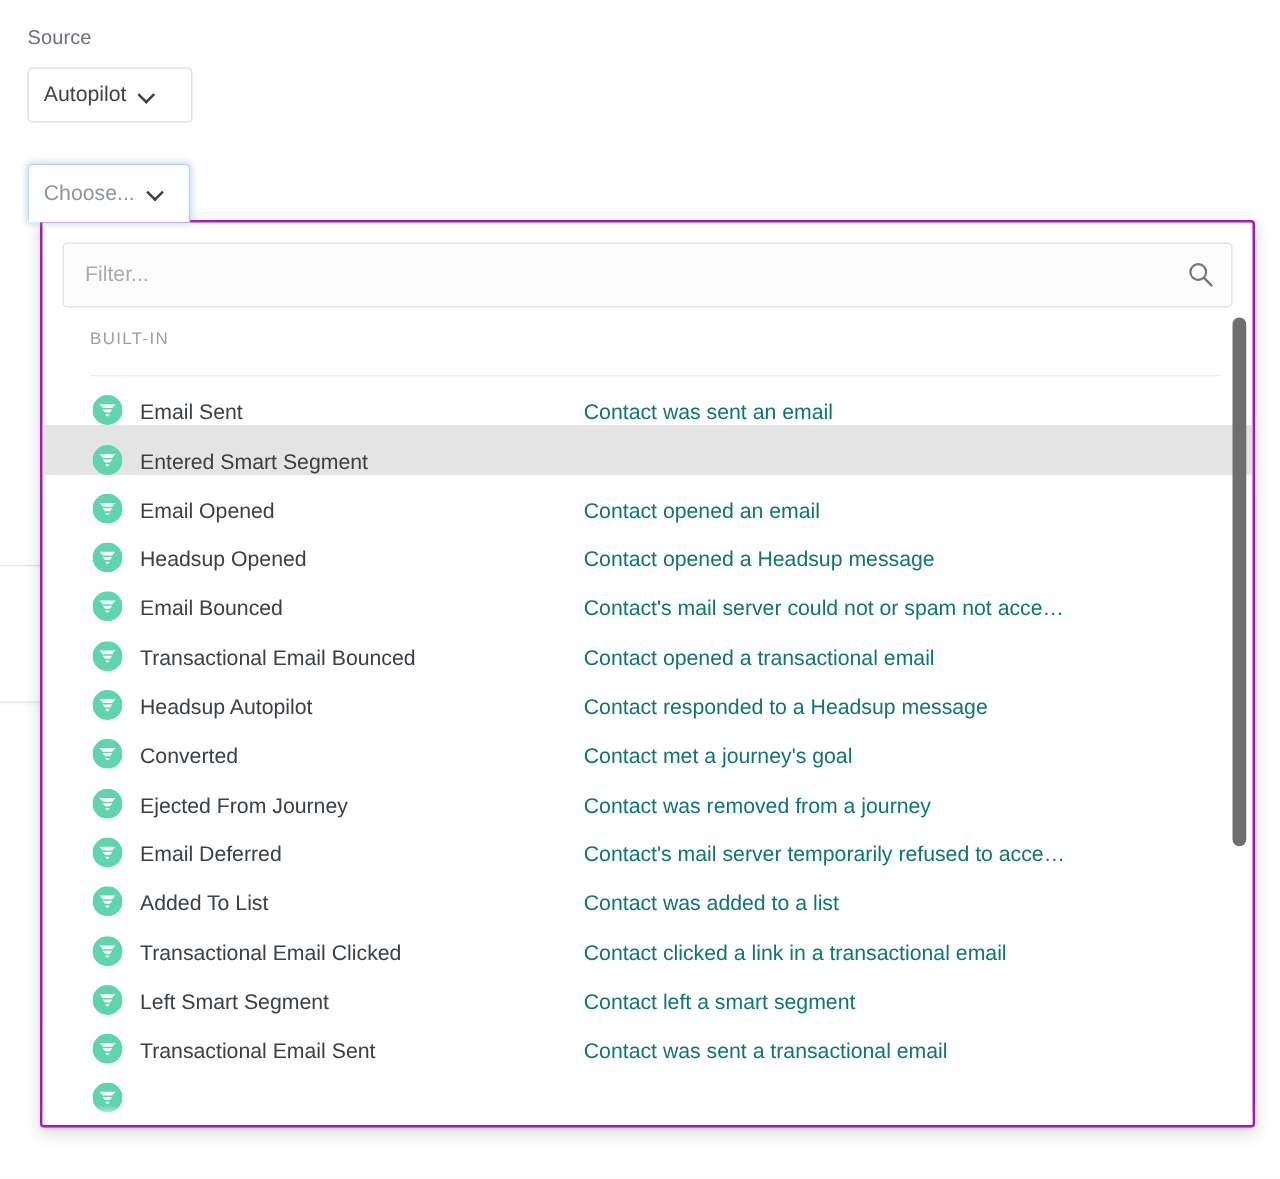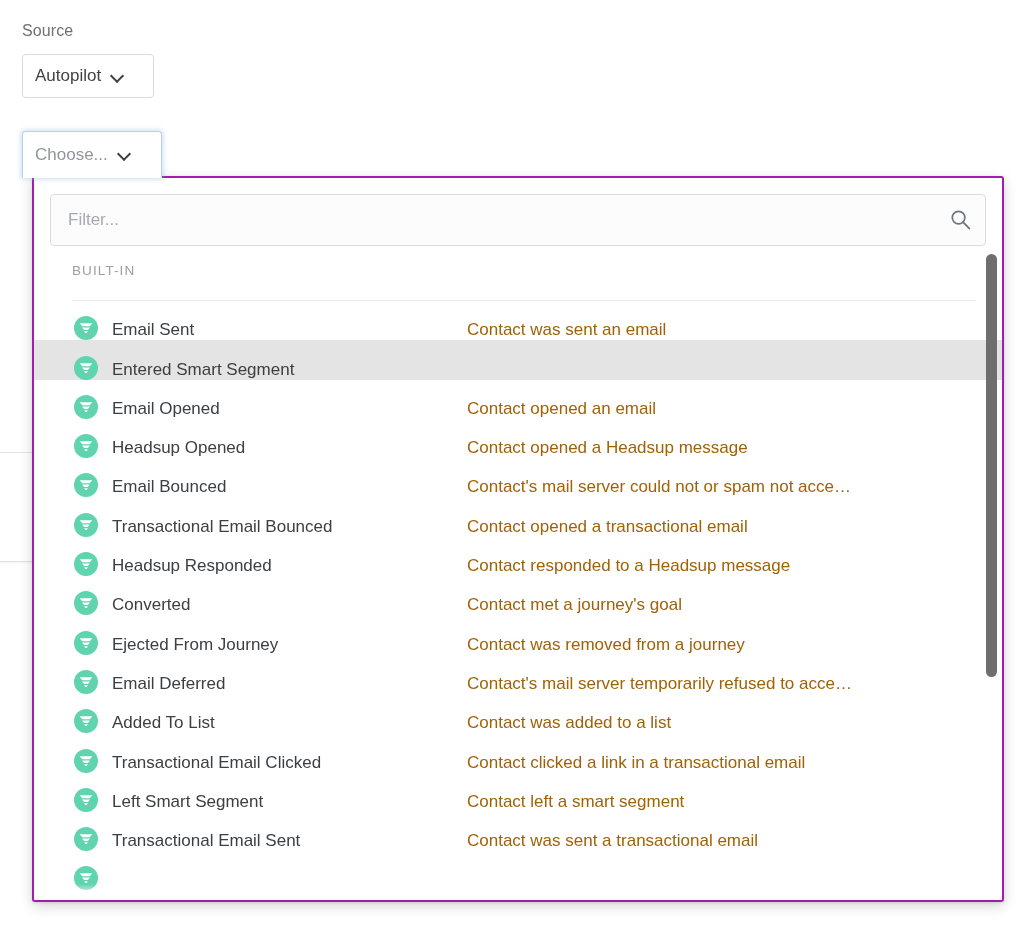--- a/index.html
+++ b/index.html
@@ -51,21 +51,21 @@
   #source-select {
     left: 22px;
     top: 54px;
     width: 132px;
     height: 44px;
   }
 
   #choose-select {
     left: 22px;
     top: 131px;
-    width: 140px;
+    width: 130px;
     height: 47px;
     color: #8f969c;
     border: 1px solid #b9d3ee;
     border-radius: 4px 4px 0 0;
     box-shadow: 0 0 5px 1px rgba(130,175,225,.45);
     z-index: 40;
     border-bottom-color: #ffffff;
   }
 
   .caret {
@@ -196,21 +196,21 @@
     font-size: 17px;
     color: #3b4045;
     width: 355px;
     flex: none;
     white-space: nowrap;
     overflow: hidden;
   }
 
   .row-desc {
     font-size: 17px;
-    color: #a16207;
+    color: #0f766e;
     white-space: nowrap;
     overflow: hidden;
     text-overflow: ellipsis;
     padding-right: 38px;
     flex: 1;
   }
 
   
   .scrollbar-track {
     position: absolute;
@@ -332,21 +332,21 @@
           <div class="row-title">Transactional Email Bounced</div>
           <div class="row-desc">Contact opened a transactional email</div>
         </div>
         <div class="row">
           <svg class="row-icon" viewBox="0 0 24 24">
             <circle cx="12" cy="12" r="12" fill="#5fd4ae"></circle>
             <path d="M5.6 7.3h12.8l-2.7 3.0H8.3z" fill="#ffffff"></path>
             <path d="M8.1 11.6h7.8l-2.0 2.4h-3.8z" fill="#ffffff"></path>
             <path d="M10.2 15.3h3.6l-1.0 1.6h-1.6z" fill="#ffffff"></path>
           </svg>
-          <div class="row-title">Headsup Responded</div>
+          <div class="row-title">Headsup Autopilot</div>
           <div class="row-desc">Contact responded to a Headsup message</div>
         </div>
         <div class="row">
           <svg class="row-icon" viewBox="0 0 24 24">
             <circle cx="12" cy="12" r="12" fill="#5fd4ae"></circle>
             <path d="M5.6 7.3h12.8l-2.7 3.0H8.3z" fill="#ffffff"></path>
             <path d="M8.1 11.6h7.8l-2.0 2.4h-3.8z" fill="#ffffff"></path>
             <path d="M10.2 15.3h3.6l-1.0 1.6h-1.6z" fill="#ffffff"></path>
           </svg>
           <div class="row-title">Converted</div>

